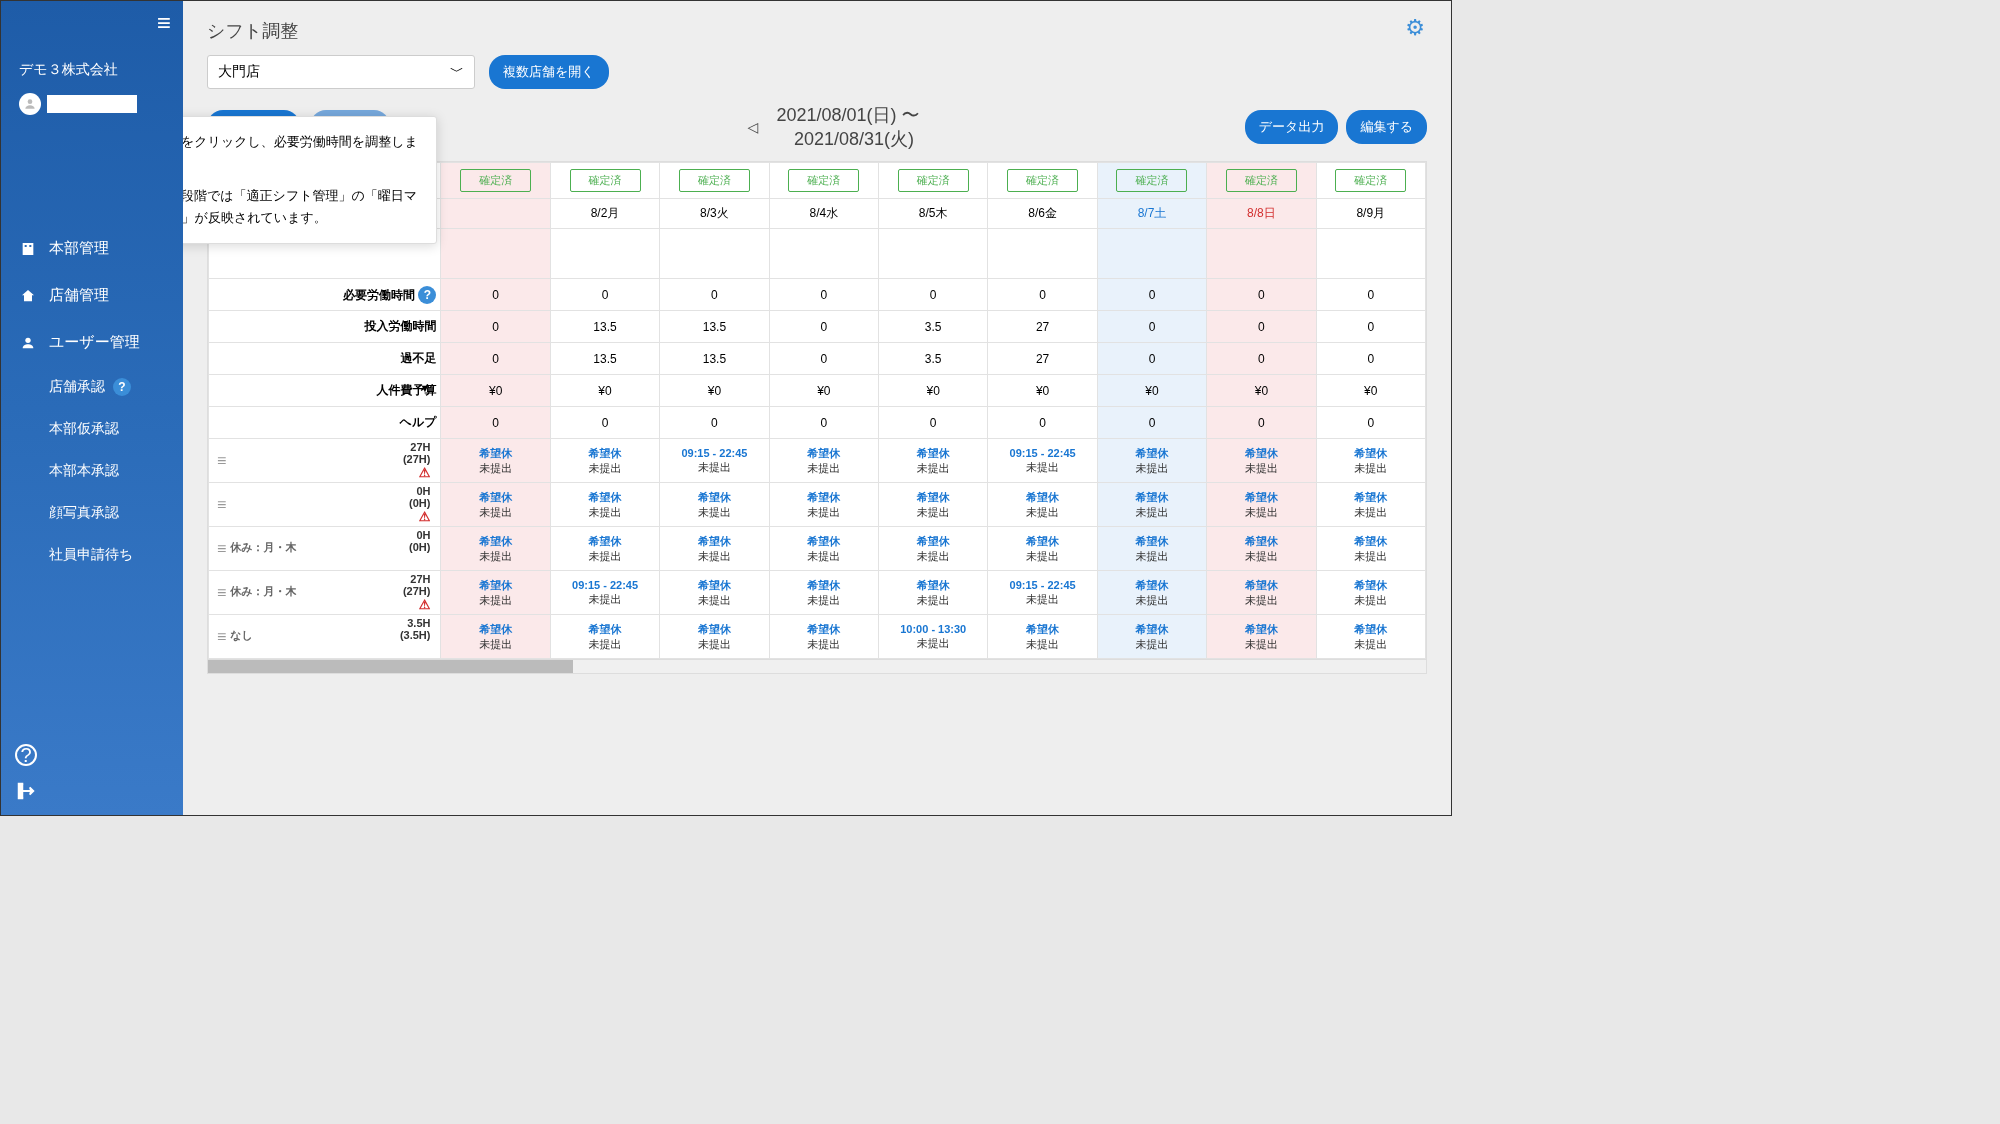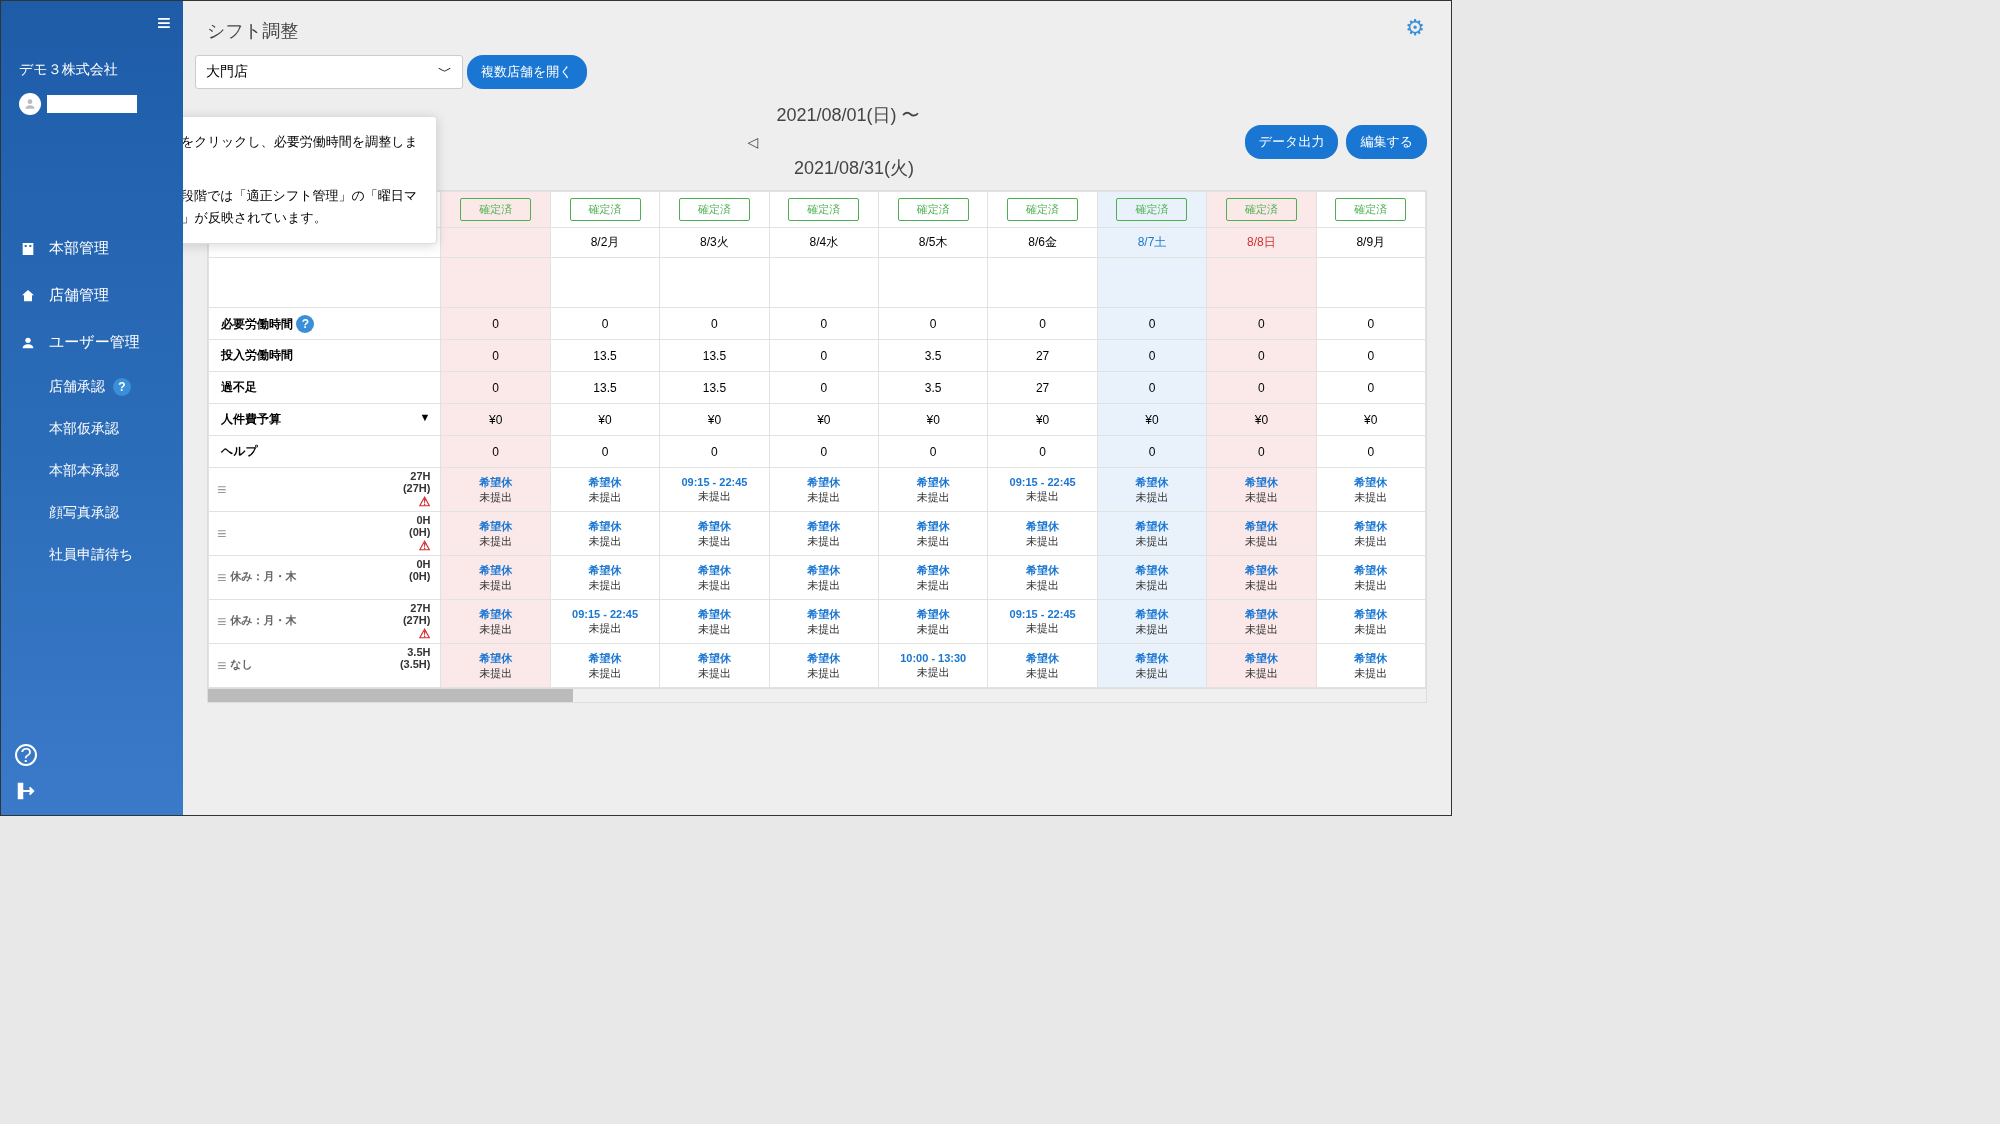--- a/index.html
+++ b/index.html
@@ -13,39 +13,39 @@
 .user-name-box { background: #fff; height: 18px; width: 90px; }
 .nav { margin-top: 90px; }
 .nav-item { display: flex; align-items: flex-end; padding: 14px 18px; gap: 12px; font-size: 15px; }
 .nav-icon { width: 18px; height: 18px; display: inline-flex; align-items: center; justify-content: center; color: #fff; }
 .sub-item { padding: 12px 18px 12px 48px; font-size: 14px; display: flex; align-items: center; gap: 8px; }
 .help-circle { width: 18px; height: 18px; border-radius: 50%; background: #3b8ed8; color: #fff; display: inline-flex; align-items: center; justify-content: center; font-size: 12px; font-weight: bold; }
 .sidebar-bottom { position: absolute; bottom: 10px; left: 14px; display: flex; flex-direction: column; gap: 14px; }
 .main { flex: 1; background: #eeeeee; position: relative; overflow: hidden; }
 .page-title { font-size: 18px; padding: 18px 24px 12px; color: #444; }
 .gear { position: absolute; top: 14px; right: 26px; color: #3b8ed8; font-size: 22px; }
-.controls-row { display: flex; align-items: center; padding: 0 12px 14px; gap: 4px; position: relative; }
+.controls-row { display: flex; align-items: center; padding: 0 24px 14px; gap: 14px; position: relative; }
 .store-select { width: 268px; height: 34px; border: 1px solid #ccc; background: #fff; padding: 0 10px; font-size: 14px; border-radius: 3px; display: flex; align-items: center; justify-content: space-between; }
 .btn { background: #1976d2; color: #fff; border: none; padding: 8px 14px; border-radius: 16px; font-size: 13px; cursor: pointer; }
 .btn-light { background: #76a8dc; }
 .tooltip-top { position: absolute; right: 24px; top: -2px; background: #fff; padding: 12px 18px; border: 1px solid #ddd; box-shadow: 0 2px 8px rgba(0,0,0,0.1); font-size: 13px; border-radius: 3px; }
 .tooltip-top .close { position: absolute; top: 4px; right: 8px; cursor: pointer; }
 .tooltip-top::after { content: ''; position: absolute; bottom: -8px; left: 60%; border: 8px solid transparent; border-top-color: #fff; }
 .action-row { display: flex; align-items: center; padding: 0 24px 10px; gap: 10px; position: relative; }
 .date-range { flex: 1; text-align: center; font-size: 18px; color: #444; display: flex; align-items: center; justify-content: center; gap: 18px; }
 .date-range .tri { cursor: pointer; font-size: 14px; }
 .right-actions { display: flex; gap: 8px; }
 .help-tip { position: absolute; top: 115px; left: -60px; background: #fff; border: 1px solid #ddd; box-shadow: 0 2px 12px rgba(0,0,0,0.15); padding: 14px 18px; width: 314px; font-size: 13px; line-height: 1.7; z-index: 10; border-radius: 3px; }
 .help-tip::after { content: ''; position: absolute; bottom: -10px; left: 176px; border: 10px solid transparent; border-top-color: #fff; }
 .table-wrap { margin: 0 24px 8px; background: #fff; border: 1px solid #ddd; position: relative; overflow: hidden; }
 .scroll-area { overflow-x: auto; overflow-y: hidden; }
 .grid { display: table; border-collapse: collapse; width: 100%; }
 .row { display: table-row; }
 .cell { display: table-cell; border: 1px solid #e2e2e2; vertical-align: middle; text-align: center; padding: 6px 4px; font-size: 12px; min-width: 74px; height: 28px; }
-.label-cell { text-align: left; padding-left: 12px; min-width: 170px; background: #fff; font-weight: 600; position: relative; }
+.label-cell { text-align: right; padding-left: 12px; min-width: 170px; background: #fff; font-weight: 600; position: relative; }
 .status-btn { display: inline-block; padding: 3px 18px; border: 1px solid #4caf50; color: #4caf50; font-size: 11px; border-radius: 2px; }
 .date-header { font-weight: 500; }
 .sat { color: #1976d2; }
 .sun { color: #d32f2f; }
 .col-sun { background: #fbe9ea; }
 .col-sat { background: #e9f2fb; }
 .summary-row .cell { height: 32px; }
 .shift-cell { height: 40px; padding: 3px 2px; }
 .kibo { color: #1976d2; font-size: 11px; font-weight: 600; }
 .stat { color: #333; font-size: 11px; }
@@ -142,21 +142,21 @@
     </div>
 
     <div class="action-row">
       <button class="btn">並び順保存</button>
       <button class="btn btn-light">期間設定</button>
       <span class="help-circle" style="width:22px;height:22px;">?</span>
       <div class="date-range">
         <span class="tri">◁</span>
         <div>
           <div>2021/08/01(日) 〜</div>
-          <div style="padding-left:12px;margin-top:29px;">2021/08/31(火)</div>
+          <div style="padding-left:12px;">2021/08/31(火)</div>
         </div>
       </div>
       <div class="right-actions">
         <button class="btn">データ出力</button>
         <button class="btn">編集する</button>
       </div>
     </div>
 
     <div class="help-tip">
       <div>各数値をクリックし、必要労働時間を調整します。</div>

